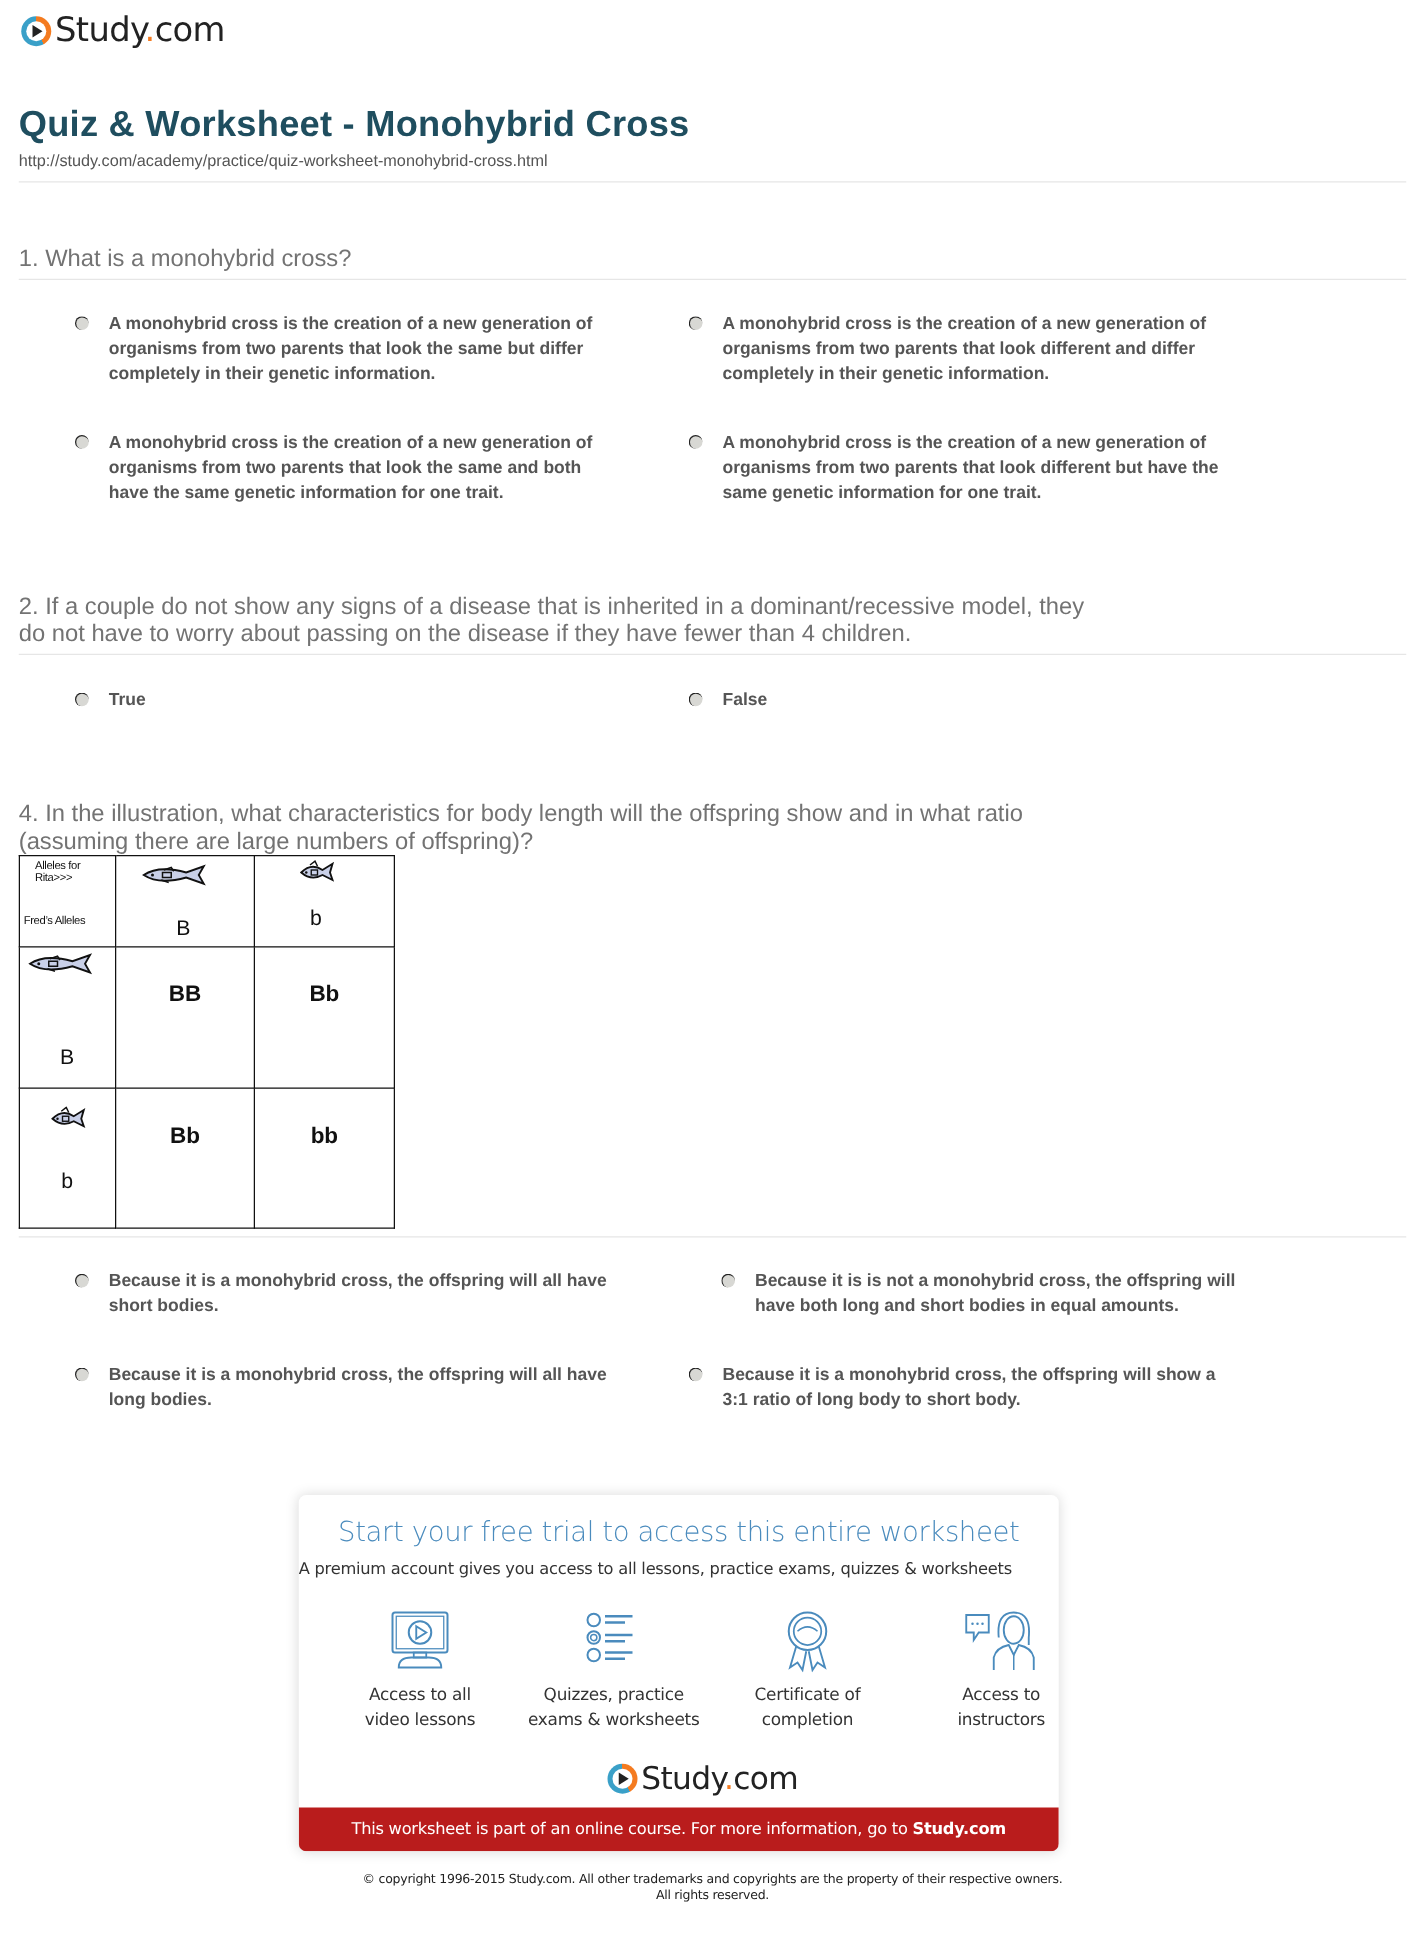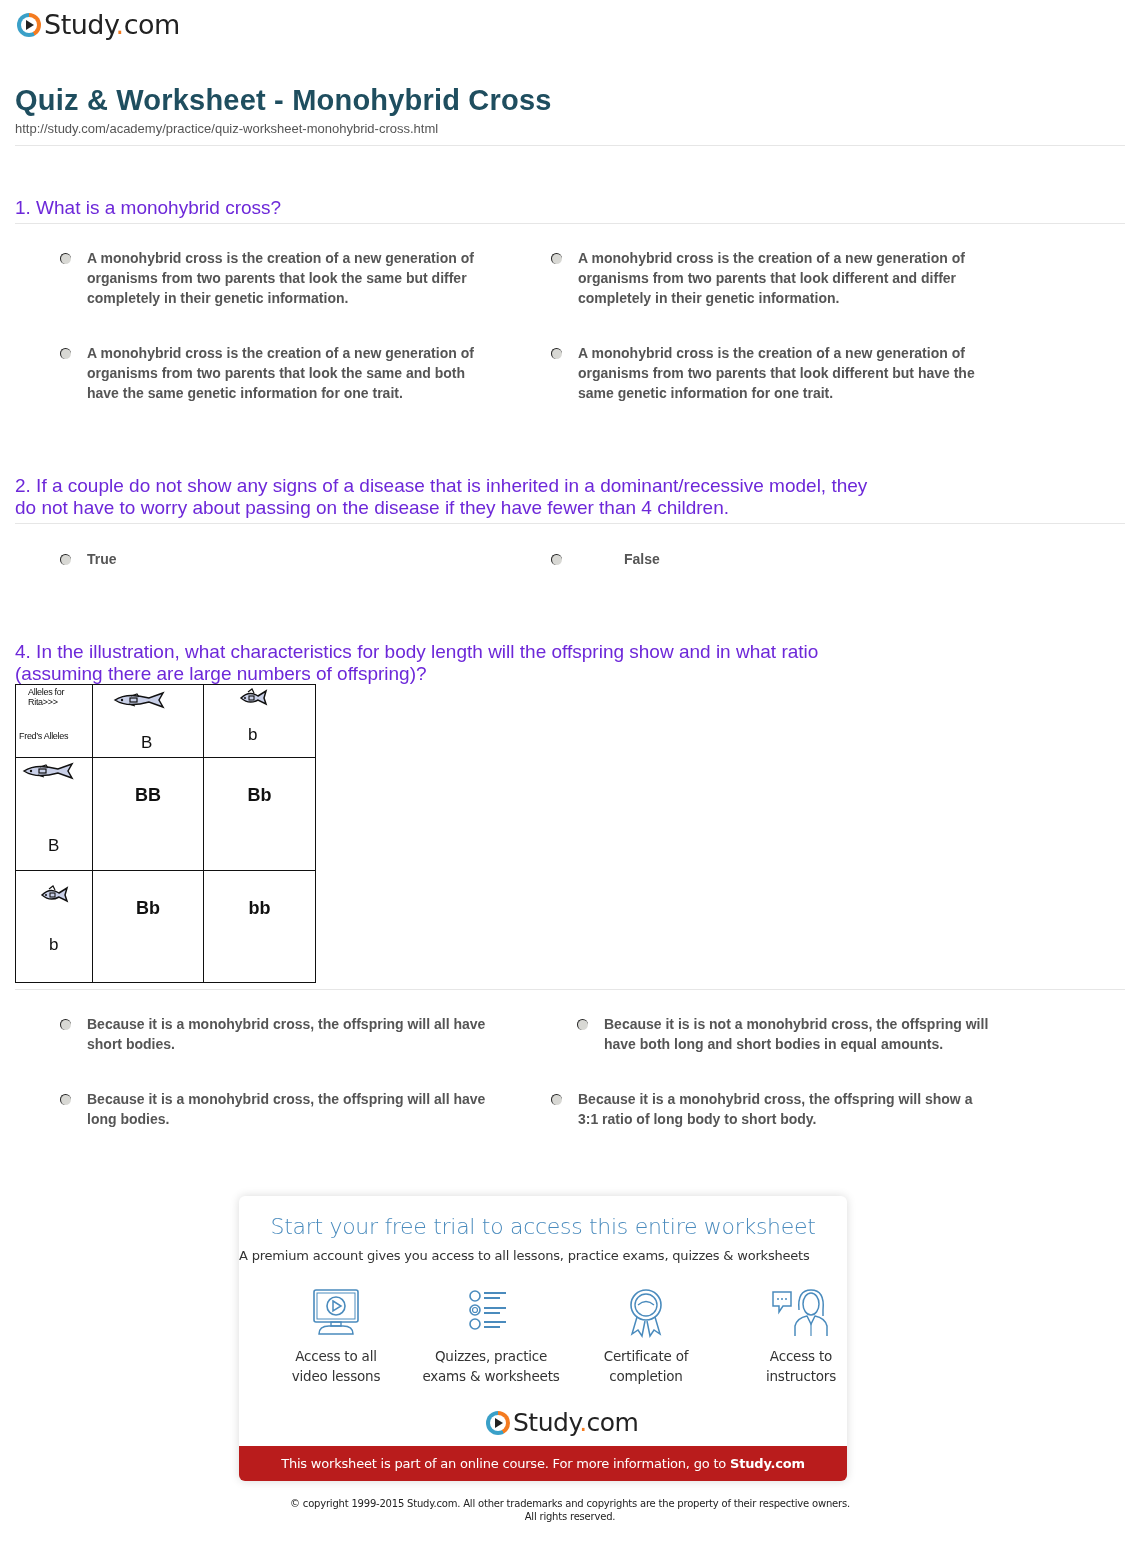--- a/index.html
+++ b/index.html
@@ -15,21 +15,21 @@
   .logo .word { font-family: "DejaVu Sans", sans-serif; font-size: 27px; color: #222; letter-spacing: -0.5px; margin-left: 3px; line-height: 1; }
   .logo .dot { color: #f47b20; }
 
   #top-logo { left: 17px; top: 11px; }
 
   #page-title { position: absolute; left: 15px; top: 84px; font-size: 29px; font-weight: bold; color: #1f4e5f; letter-spacing: 0.2px; }
   #page-url { position: absolute; left: 15px; top: 121px; font-size: 13px; color: #555; }
 
   .divider { position: absolute; left: 15px; width: 1110px; height: 1px; background: #e6e6e6; }
 
-  .question { position: absolute; left: 15px; font-size: 19px; color: #6d28d9; line-height: 22px; }
+  .question { position: absolute; left: 15px; font-size: 19px; color: #737373; line-height: 22px; }
 
   .option { position: absolute; display: flex; align-items: flex-start; width: 440px; }
   .radio { width: 11px; height: 11px; border-radius: 50%; background: #d8d8d4; border-left: 1.5px solid #222; border-top: 1.5px solid #222; margin-top: 5px; flex-shrink: 0; }
   .option-text { margin-left: 16px; font-size: 14px; font-weight: bold; color: #555; line-height: 20px; }
 
   
   #punnett { position: absolute; left: 15px; top: 684px; border-collapse: collapse; }
   #punnett td { border: 1.5px solid #111; position: relative; padding: 0; vertical-align: top; }
   .c0 { width: 77px; } .c1 { width: 111px; } .c2 { width: 112px; }
   .r0 { height: 73px; } .r1 { height: 113px; } .r2 { height: 112px; }
@@ -89,21 +89,21 @@
 <div class="question" style="top:475px;">
   <div>2. If a couple do not show any signs of a disease that is inherited in a dominant/recessive model, they</div>
   <div>do not have to worry about passing on the disease if they have fewer than 4 children.</div>
 </div>
 <div class="divider" style="top:523px;"></div>
 
 <div class="option" style="left:60px; top:549px;">
   <span class="radio"></span>
   <span class="option-text">True</span>
 </div>
-<div class="option" style="left:551px; top:549px;gap:46px;">
+<div class="option" style="left:551px; top:549px;">
   <span class="radio"></span>
   <span class="option-text">False</span>
 </div>
 
 <div class="question" style="top:641px;">
   <div>4. In the illustration, what characteristics for body length will the offspring show and in what ratio</div>
   <div>(assuming there are large numbers of offspring)?</div>
 </div>
 
 <table id="punnett">
@@ -263,15 +263,15 @@
     <span class="mark"></span>
     <span class="word"><span>Study</span><span class="dot">.</span><span>com</span></span>
   </div>
 
   <div id="promo-bar">
     <span>This worksheet is part of an online course. For more information, go to </span><b>Study.com</b>
   </div>
 </div>
 
 <div id="copyright">
-  <div>© copyright 1999-2015 Study.com. All other trademarks and copyrights are the property of their respective owners.</div>
+  <div>© copyright 1996-2015 Study.com. All other trademarks and copyrights are the property of their respective owners.</div>
   <div>All rights reserved.</div>
 </div>
 
 </body></html>

